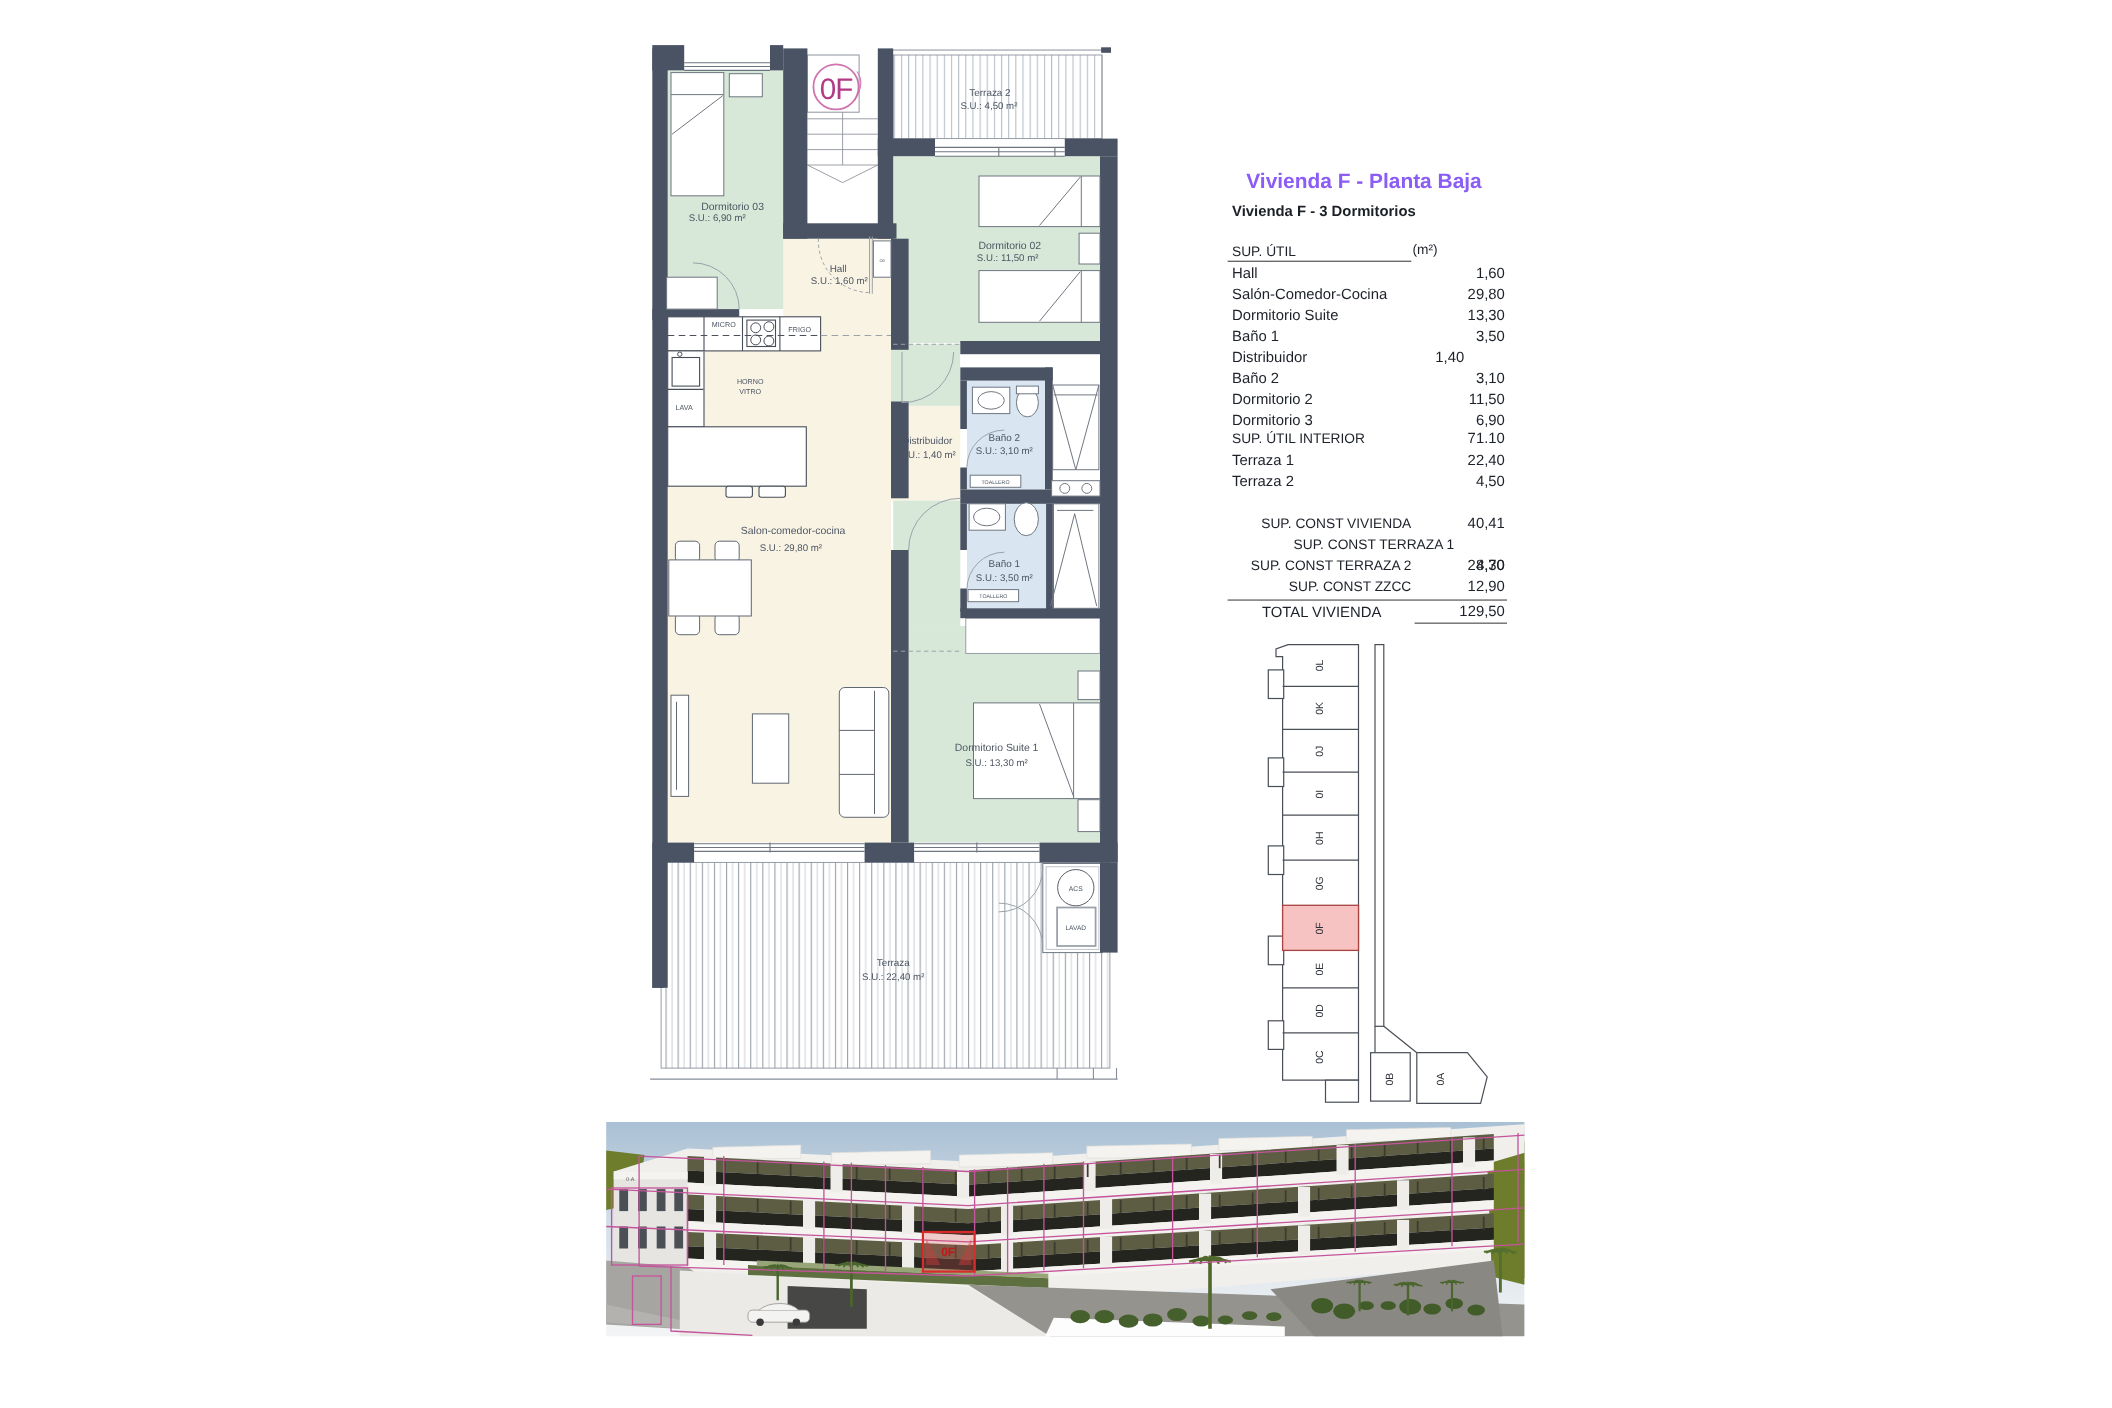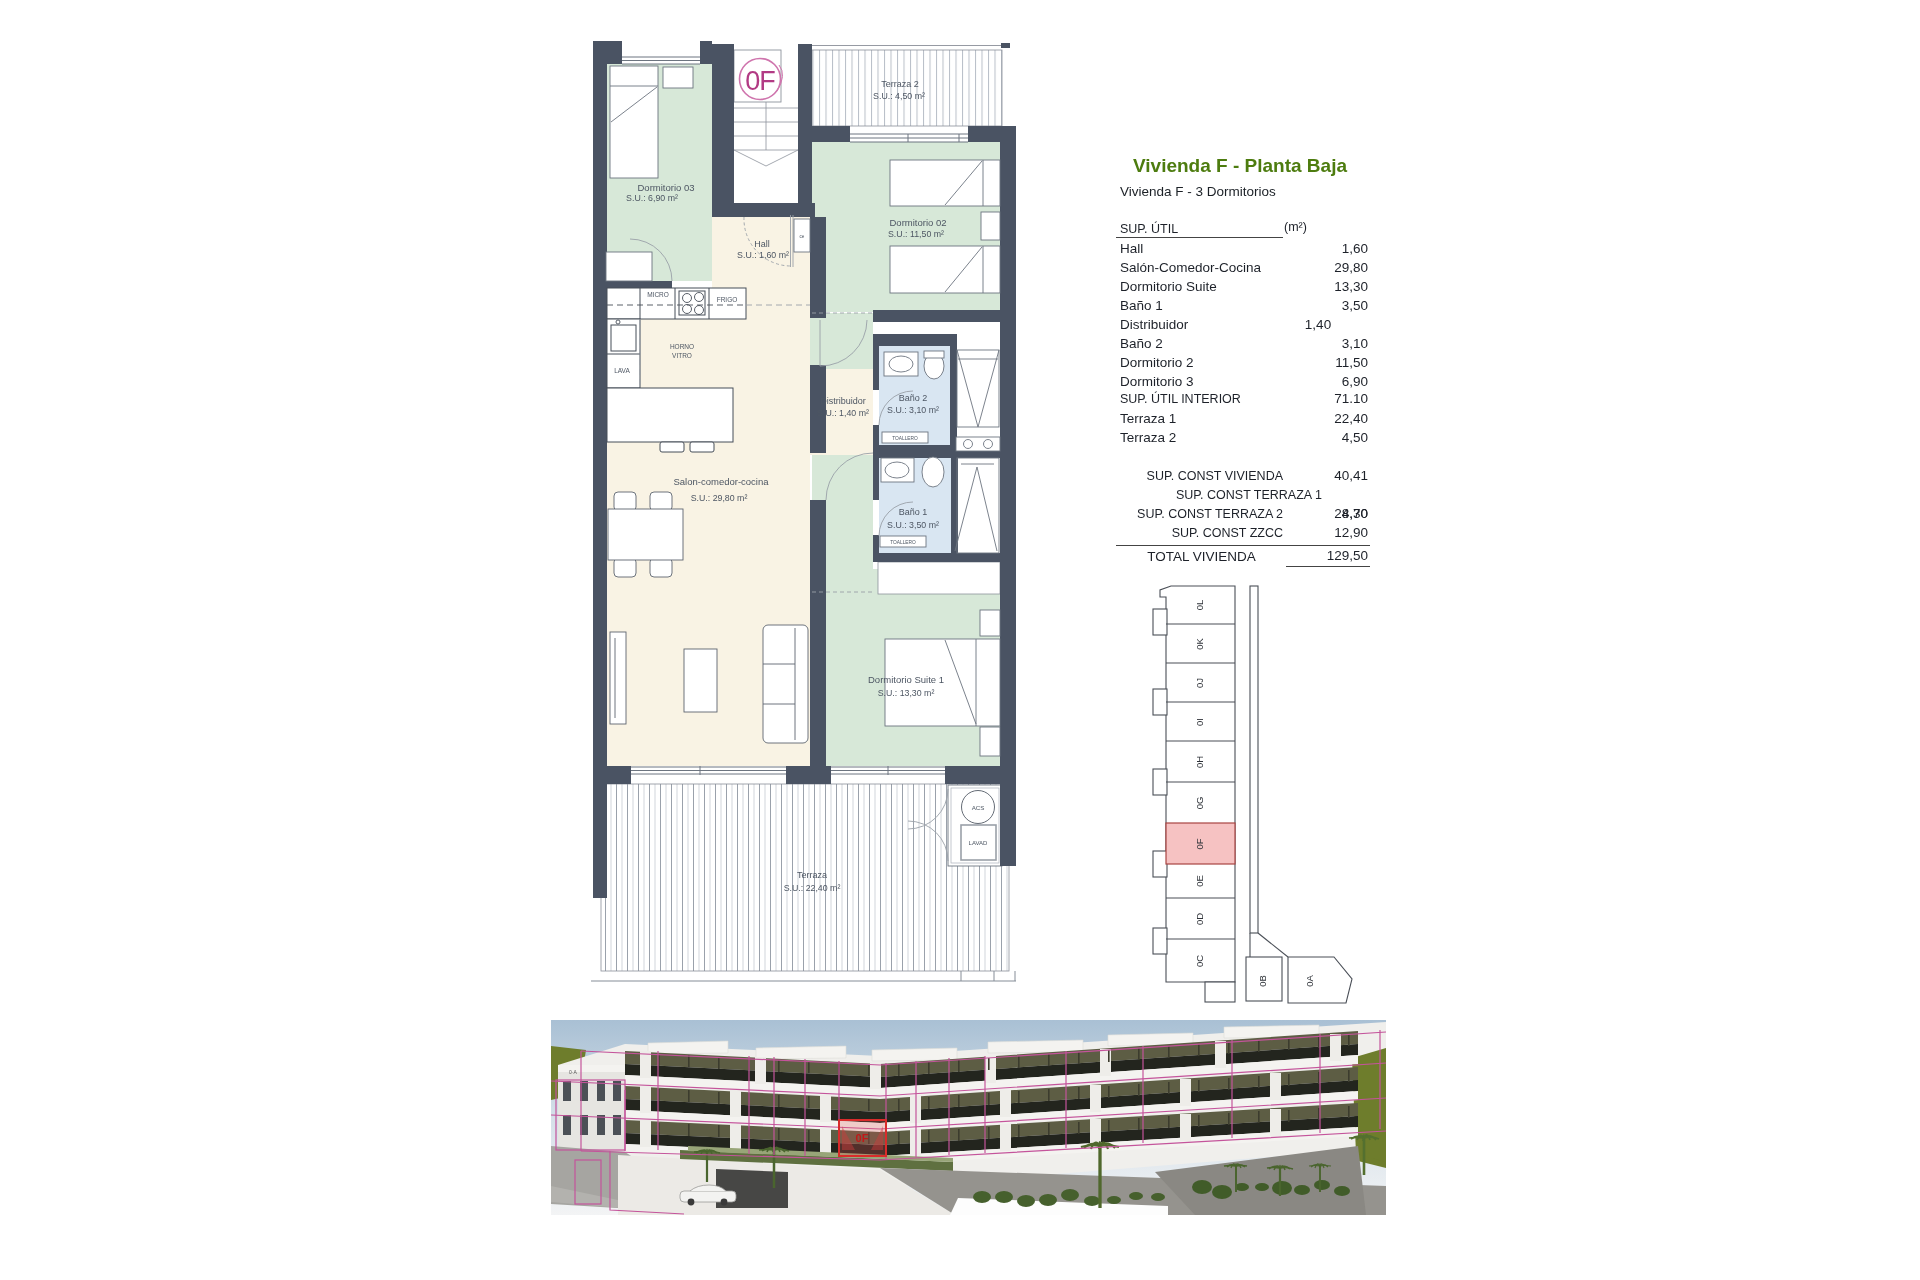--- a/index.html
+++ b/index.html
@@ -5,22 +5,22 @@
   html,body{margin:0;padding:0;background:#ffffff;}
   #page{position:relative;width:1920px;height:1280px;background:#ffffff;overflow:hidden;
         font-family:"Liberation Sans", sans-serif;}
   .abs{position:absolute;}
   .t{position:absolute;color:#1d2129;white-space:nowrap;}
 </style>
 </head>
 <body>
 <div id="page">
 
-<div class="t" style="left:1090px;top:155px;width:300px;text-align:center;font-size:19px;font-weight:bold;color:#4d7c0f;">Vivienda F - Planta Baja</div>
-<div class="t" style="left:1120px;top:184px;font-size:13.5px;font-weight:normal;color:#1b2026;">Vivienda F - 3 Dormitorios</div>
+<div class="t" style="left:1090px;top:155px;width:300px;text-align:center;font-size:19px;font-weight:bold;color:#8b5cf6;">Vivienda F - Planta Baja</div>
+<div class="t" style="left:1120px;top:184px;font-size:13.5px;font-weight:bold;color:#1b2026;">Vivienda F - 3 Dormitorios</div>
 
 <div class="t" style="left:1120px;top:222px;font-size:12.5px;">SUP. ÚTIL</div>
 <div class="t" style="left:1284px;top:220px;font-size:12.5px;">(m²)</div>
 <div class="abs" style="left:1116px;top:237px;width:167px;height:1px;background:#444;"></div>
 
 <div class="t" style="left:1120px;top:241px;font-size:13.5px;">Hall</div>
     <div class="t" style="left:1268px;top:241px;width:100px;text-align:right;font-size:13.5px;">1,60</div>
 <div class="t" style="left:1120px;top:260px;font-size:13.5px;">Salón-Comedor-Cocina</div>
     <div class="t" style="left:1268px;top:260px;width:100px;text-align:right;font-size:13.5px;">29,80</div>
 <div class="t" style="left:1120px;top:279px;font-size:13.5px;">Dormitorio Suite</div>

